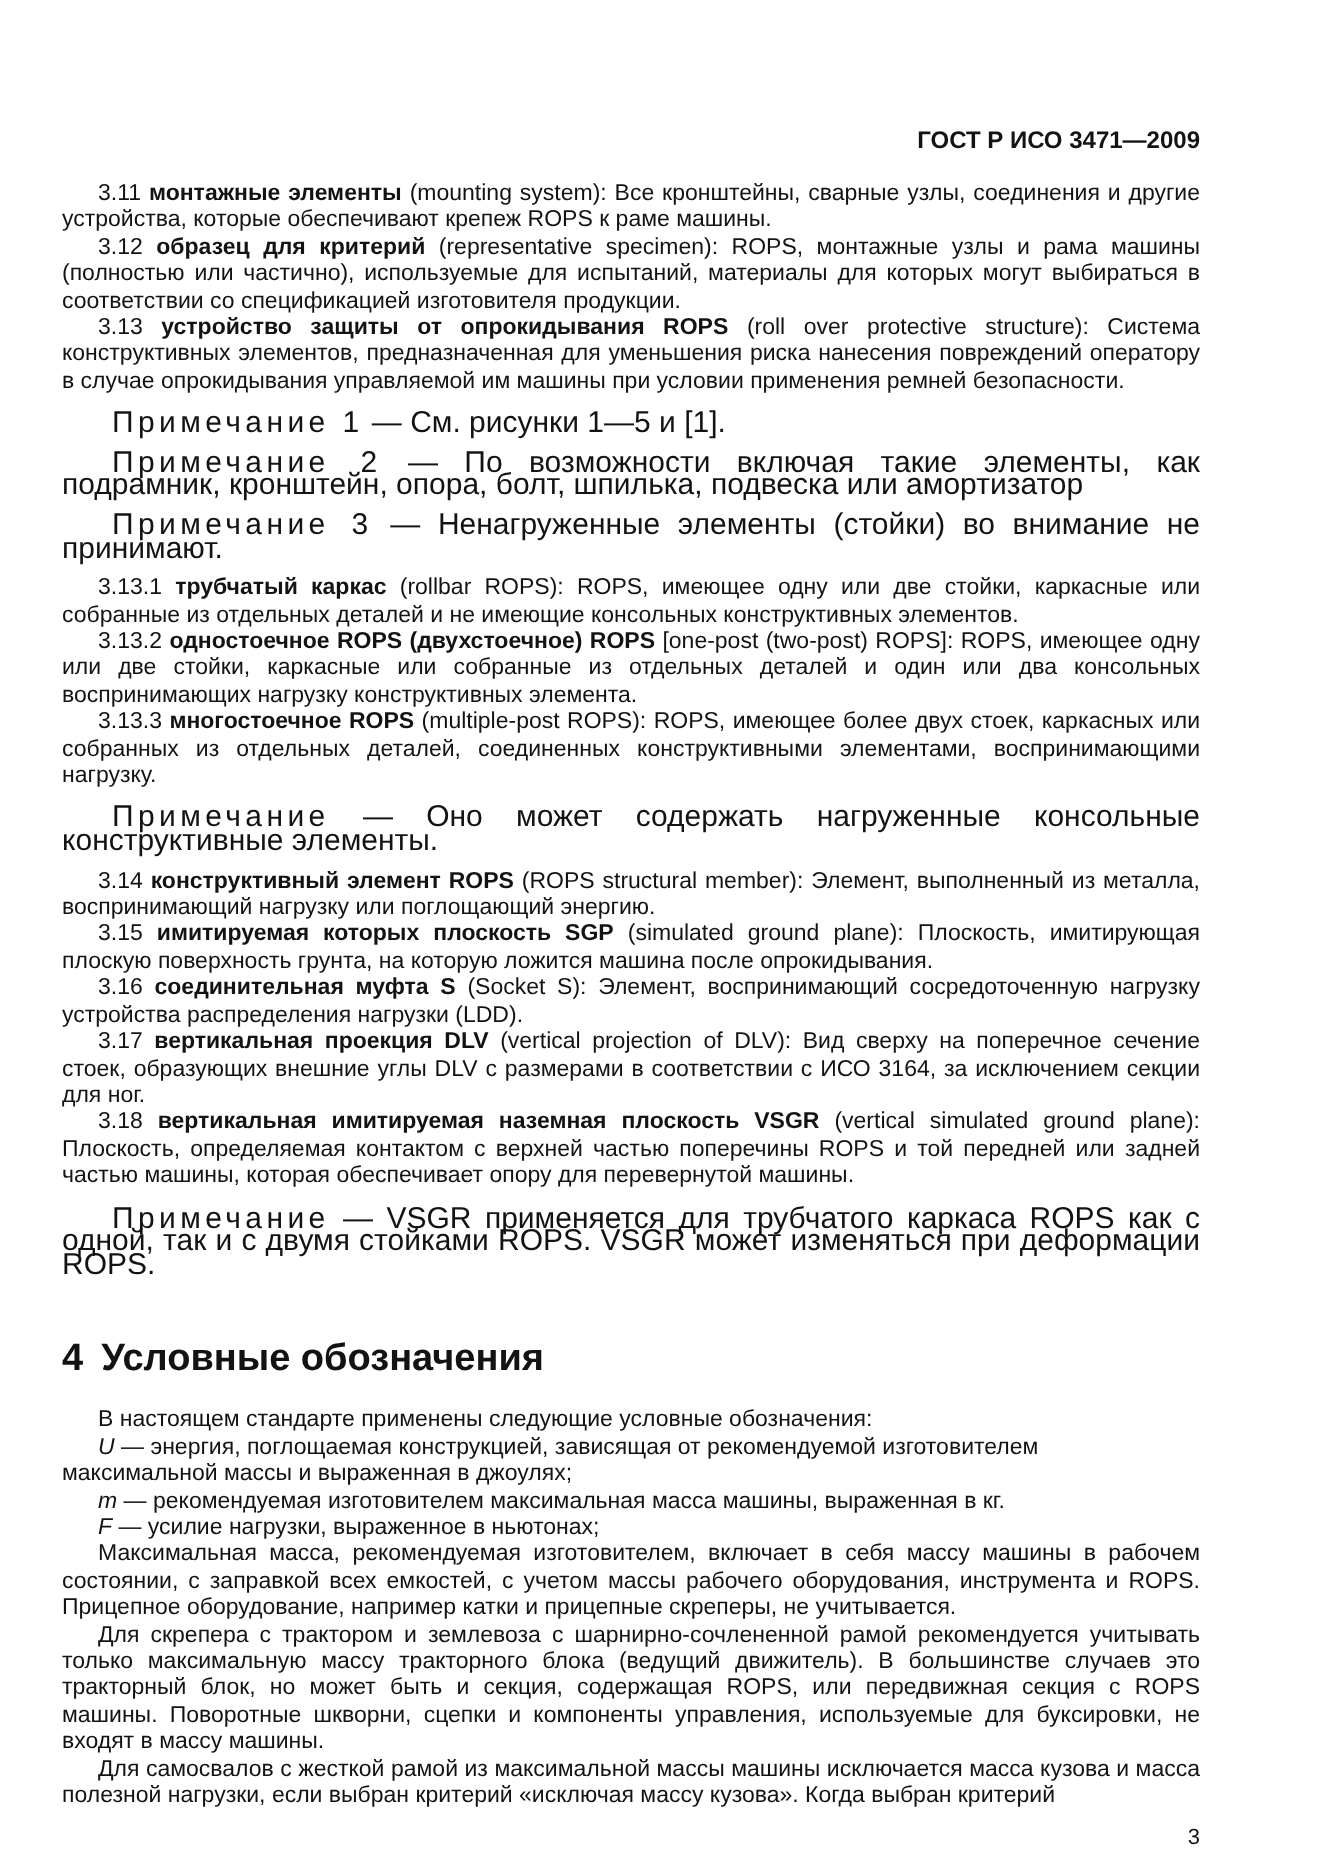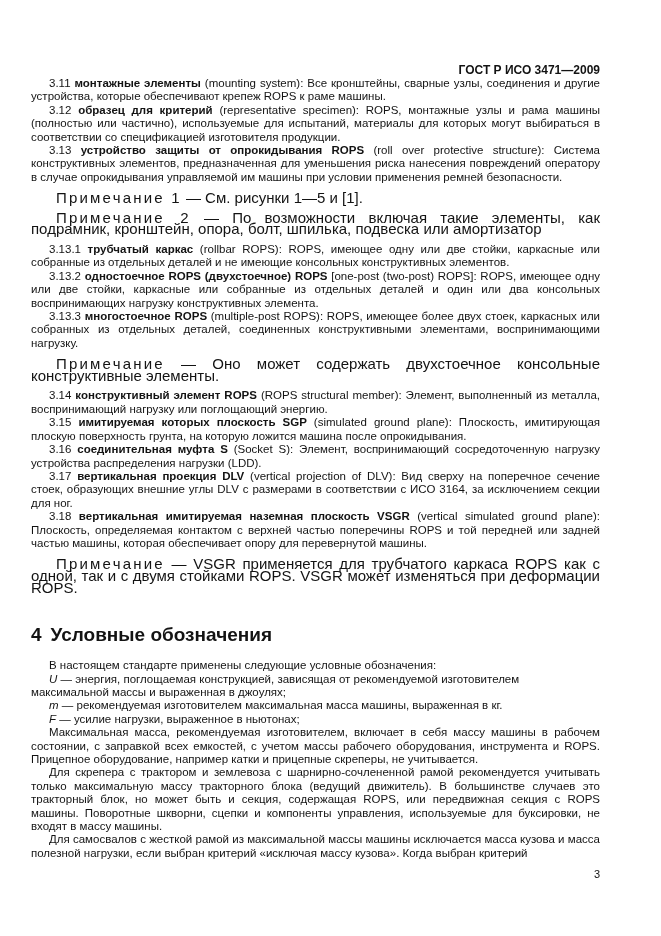--- a/index.html
+++ b/index.html
@@ -12,20 +12,21 @@
     padding: 63px 61px 0 31px;
     font-family: "Liberation Sans", sans-serif;
     color: #131313;
     overflow: hidden;
   }
   .doc-header {
     text-align: right;
     font-weight: bold;
     font-size: 12px;
     line-height: 14px;
+    margin-bottom: 14px;
   }
   p {
     margin: 0;
     font-size: 11.5px;
     line-height: 13.4px;
     text-align: justify;
   }
   p.def, p.body-par, p.sym { text-indent: 18px; }
   p.sym { text-align: left; }
   .note {
@@ -61,28 +62,29 @@
   <p class="def"><span>3.11</span>&nbsp;<span class="term">монтажные элементы</span> <span>(mounting system): Все кронштейны, сварные узлы, соединения и другие устройства, которые обеспечивают крепеж ROPS к раме машины.</span></p>
 
   <p class="def"><span>3.12</span>&nbsp;<span class="term">образец для критерий</span> <span>(representative specimen): ROPS, монтажные узлы и рама машины (полностью или частично), используемые для испытаний, материалы для которых могут выбираться в соответствии со спецификацией изготовителя продукции.</span></p>
 
   <p class="def"><span>3.13</span>&nbsp;<span class="term">устройство защиты от опрокидывания ROPS</span> <span>(roll over protective structure): Система конструктивных элементов, предназначенная для уменьшения риска нанесения повреждений оператору в случае опрокидывания управляемой им машины при условии применения ремней безопасности.</span></p>
 
   <p class="note"><span class="note-label">Примечание 1</span> <span>— См. рисунки 1—5 и [1].</span></p>
 
   <p class="note"><span class="note-label">Примечание 2</span> <span>— По возможности включая такие элементы, как подрамник, кронштейн, опора, болт, шпилька, подвеска или амортизатор</span></p>
 
+  <p class="note"><span class="note-label">Примечание 3</span> <span>— Ненагруженные элементы (стойки) во внимание не принимают.</span></p>
 
   <p class="def"><span>3.13.1</span>&nbsp;<span class="term">трубчатый каркас</span> <span>(rollbar ROPS): ROPS, имеющее одну или две стойки, каркасные или собранные из отдельных деталей и не имеющие консольных конструктивных элементов.</span></p>
 
   <p class="def"><span>3.13.2</span>&nbsp;<span class="term">одностоечное ROPS (двухстоечное) ROPS</span> <span>[one-post (two-post) ROPS]: ROPS, имеющее одну или две стойки, каркасные или собранные из отдельных деталей и один или два консольных воспринимающих нагрузку конструктивных элемента.</span></p>
 
   <p class="def"><span>3.13.3</span>&nbsp;<span class="term">многостоечное ROPS</span> <span>(multiple-post ROPS): ROPS, имеющее более двух стоек, каркасных или собранных из отдельных деталей, соединенных конструктивными элементами, воспринимающими нагрузку.</span></p>
 
-  <p class="note"><span class="note-label">Примечание</span> <span>— Оно может содержать двухстоечное консольные конструктивные элементы.</span></p>
+  <p class="note"><span class="note-label">Примечание</span> <span>— Оно может содержать нагруженные консольные конструктивные элементы.</span></p>
 
   <p class="def"><span>3.14</span>&nbsp;<span class="term">конструктивный элемент ROPS</span> <span>(ROPS structural member): Элемент, выполненный из металла, воспринимающий нагрузку или поглощающий энергию.</span></p>
 
   <p class="def"><span>3.15</span>&nbsp;<span class="term">имитируемая которых плоскость SGP</span> <span>(simulated ground plane): Плоскость, имитирующая плоскую поверхность грунта, на которую ложится машина после опрокидывания.</span></p>
 
   <p class="def"><span>3.16</span>&nbsp;<span class="term">соединительная муфта S</span> <span>(Socket S): Элемент, воспринимающий сосредоточенную нагрузку устройства распределения нагрузки (LDD).</span></p>
 
   <p class="def"><span>3.17</span>&nbsp;<span class="term">вертикальная проекция DLV</span> <span>(vertical projection of DLV): Вид сверху на поперечное сечение стоек, образующих внешние углы DLV с размерами в соответствии с ИСО 3164, за исключением секции для ног.</span></p>
 
   <p class="def"><span>3.18</span>&nbsp;<span class="term">вертикальная имитируемая наземная плоскость VSGR</span> <span>(vertical simulated ground plane): Плоскость, определяемая контактом с верхней частью поперечины ROPS и той передней или задней частью машины, которая обеспечивает опору для перевернутой машины.</span></p>

